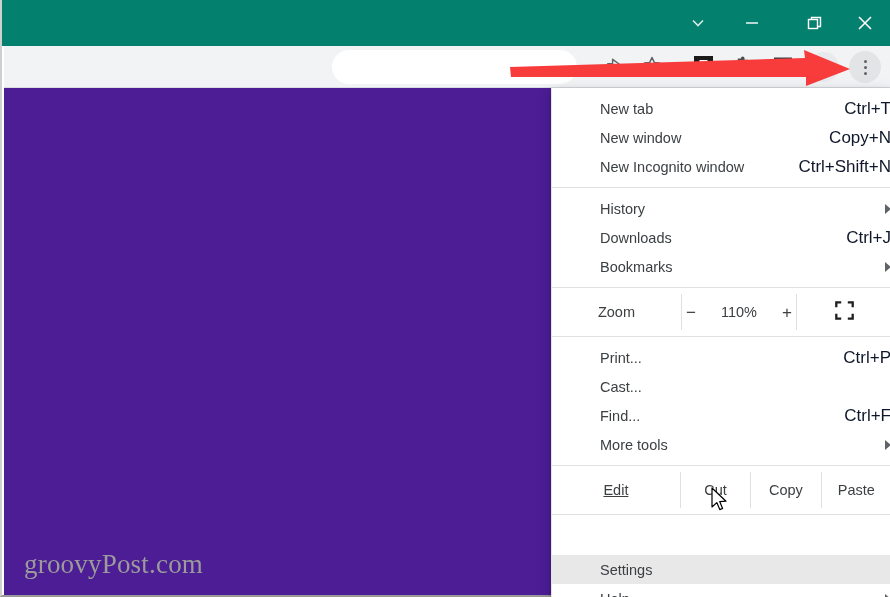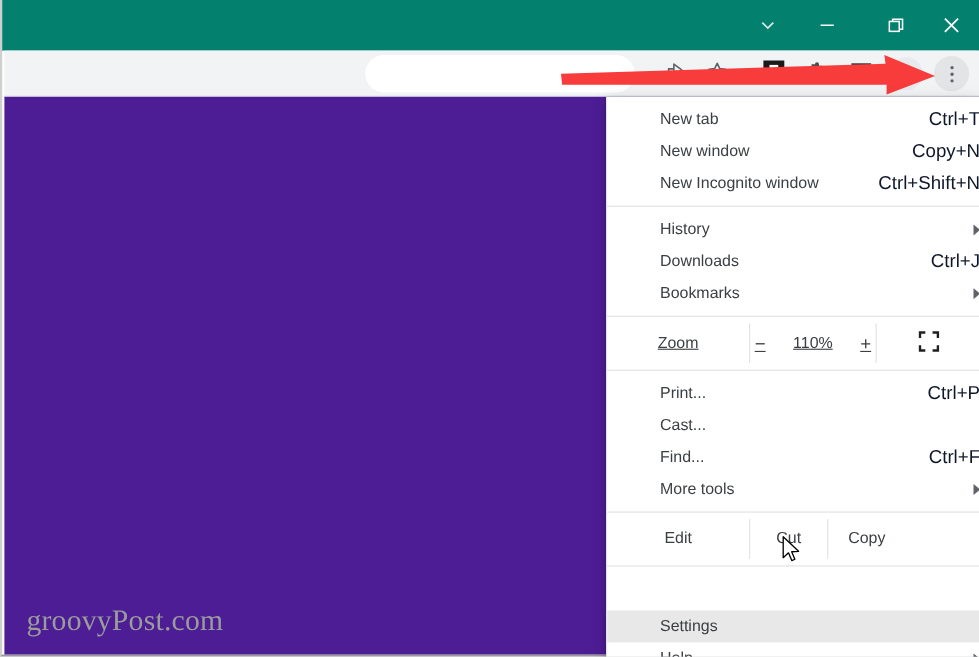--- a/index.html
+++ b/index.html
@@ -180,21 +180,20 @@
     height: 1px;
     background: #e0e0e0;
     margin: 6px 0;
   }
 
   
   #zoom-row {
     display: flex;
     align-items: stretch;
     height: 36px;
-    text-decoration: underline;
   }
   #zoom-row .zr-label {
     width: 129px;
     display: flex;
     align-items: center;
     justify-content: center;
     border-right: 1px solid #e0e0e0;
   }
   #zoom-row .zr-controls {
     flex: 1;
@@ -225,21 +224,21 @@
     height: 36px;
   }
   #edit-row > div {
     display: flex;
     align-items: center;
     justify-content: center;
     border-right: 1px solid #e0e0e0;
     cursor: default;
   }
   #edit-row > div:last-child { border-right: none; }
-  .edit-cell-label { width: 129px; }
+  .edit-cell-label { width: 129px; text-decoration: underline; }
   .edit-cell-action { width: 70px; }
 
   
   #mouse-cursor {
     position: absolute;
     left: 708px; top: 487px;
     z-index: 20;
     pointer-events: none;
   }
 </style>
@@ -412,20 +411,21 @@
       <span class="menu-label">More tools</span>
       <span class="submenu-arrow"></span>
     </div>
 
     <div class="menu-separator"></div>
 
     <div id="edit-row">
       <div class="edit-cell-label">Edit</div>
       <div class="edit-cell-action">Cut</div>
       <div class="edit-cell-action">Copy</div>
+      <div class="edit-cell-action">Paste</div>
     </div>
 
     <div class="menu-separator"></div>
 
     <div class="menu-item is-hovered">
       <span class="menu-label">Settings</span>
     </div>
     <div class="menu-item">
       <span class="menu-label">Help</span>
       <span class="submenu-arrow"></span>

